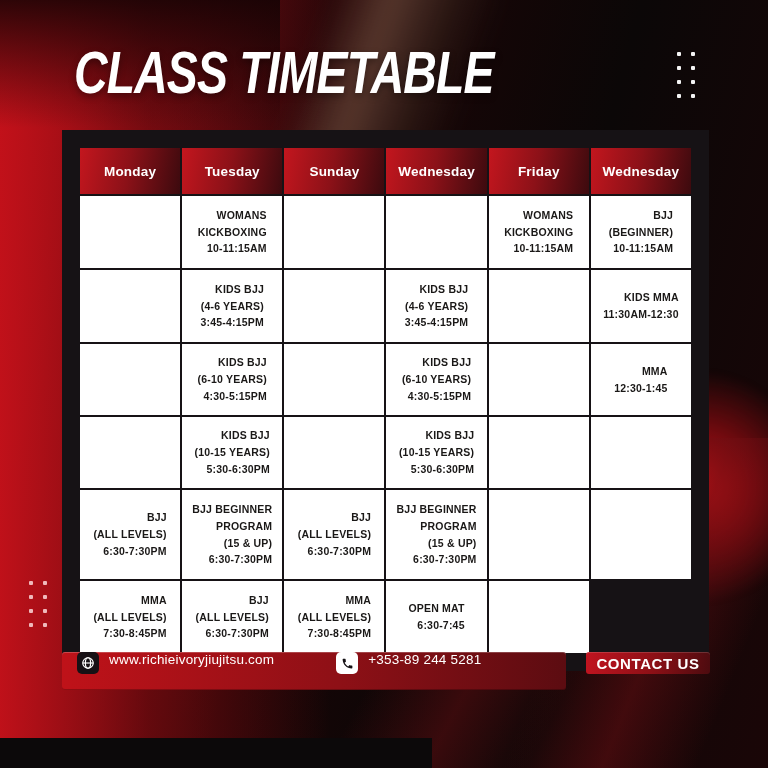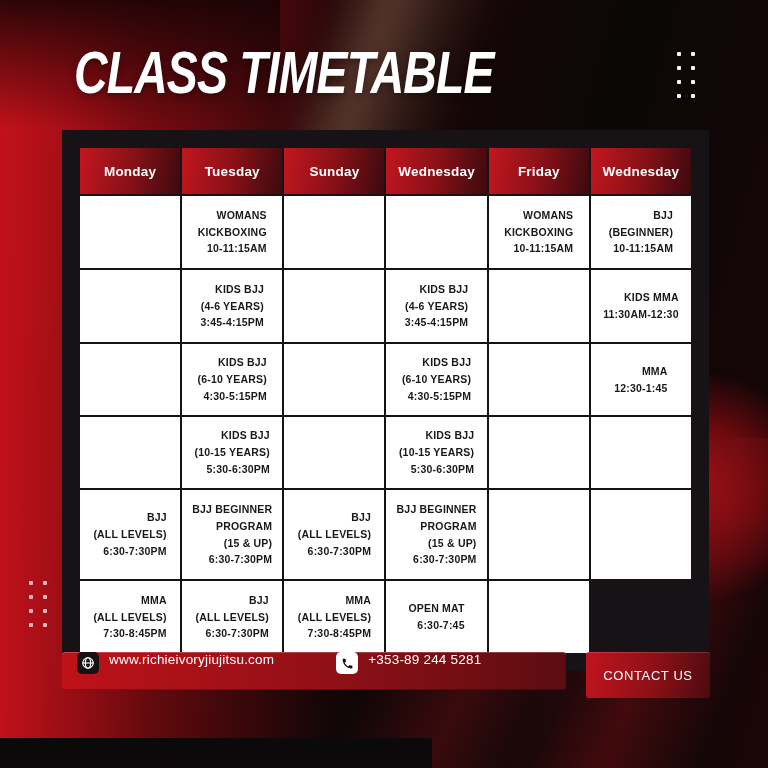--- a/index.html
+++ b/index.html
@@ -52,23 +52,23 @@
   
   .footer-bar{position:absolute;left:62px;top:652px;width:504px;height:38px;
     display:flex;align-items:flex-start;border-radius:3px;
     background:linear-gradient(90deg,#bf1219 0%,#8e1016 55%,#5c0c11 100%);
     box-shadow:inset 0 1px 0 rgba(255,255,255,.22), inset 0 -1px 0 rgba(0,0,0,.25);}
   .icon-badge{width:22px;height:22px;border-radius:5px;flex:0 0 auto;
     display:flex;align-items:center;justify-content:center;}
   .icon-badge.dark{background:#171115;margin-left:15px;}
   .icon-badge.light{background:#ffffff;margin-left:62px;}
   .footer-text{color:#fff;font-size:13.5px;margin-left:10px;letter-spacing:.2px;}
-  .contact-btn{position:absolute;left:586px;top:652px;width:124px;height:46px;
+  .contact-btn{position:absolute;left:586px;top:652px;width:124px;height:22px;
     display:flex;align-items:center;justify-content:center;cursor:pointer;
-    border-radius:3px;color:#fff;font-weight:normal;font-size:13px;letter-spacing:.6px;
+    border-radius:3px;color:#fff;font-weight:bold;font-size:15px;letter-spacing:.6px;
     background:linear-gradient(100deg,#c21420 0%,#8c1016 55%,#4c0b0f 100%);
     box-shadow:inset 0 1px 0 rgba(255,255,255,.15);}
 </style>
 </head>
 <body>
 
 <div class="stage">
 
   <div class="bg-base"></div>
   <div class="bg-left"></div>

